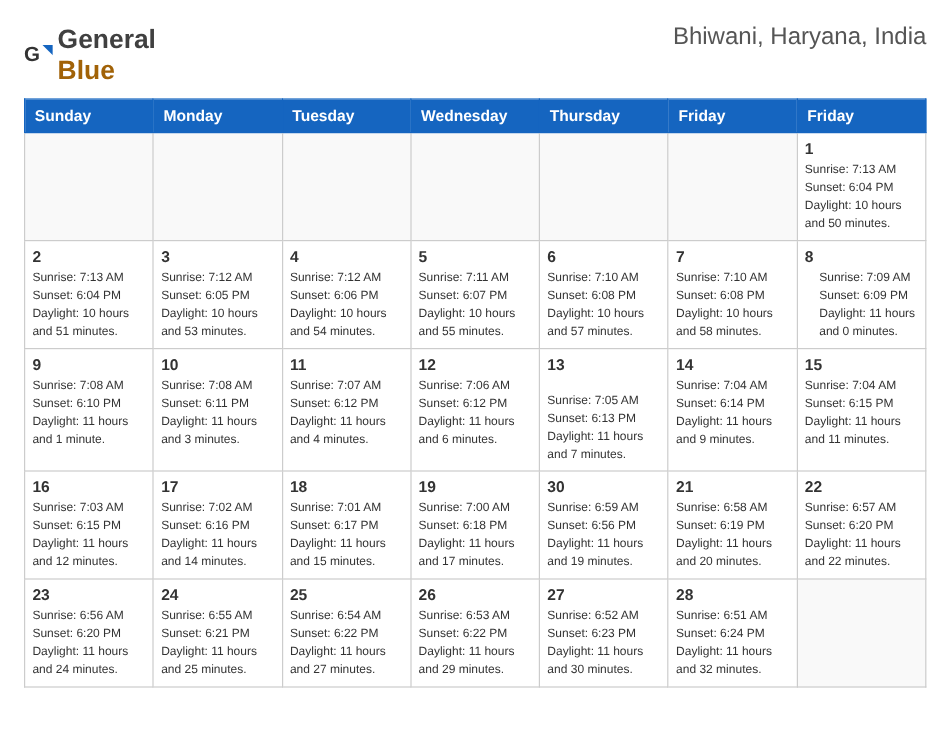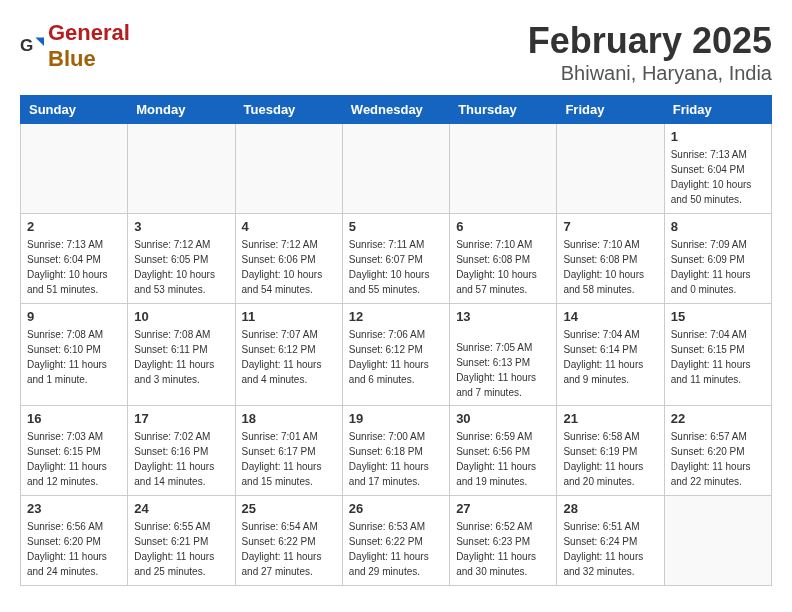--- a/index.html
+++ b/index.html
@@ -78,26 +78,25 @@
 </head>
 <body>
 
 <div class="header-area">
   <div class="logo">
     <svg class="logo-icon" viewBox="0 0 28 28">
       <text x="0" y="20" font-size="20" font-weight="bold" fill="#333">G</text>
       <polygon points="18,4 28,4 28,14" fill="#1565c0"></polygon>
     </svg>
     <div>
-      <span style="font-size:22px;font-weight:bold;color:#b91c1c;">General</span><br>
+      <span style="font-size:22px;font-weight:bold;color:#404040;">General</span><br>
       <span style="font-size:22px;font-weight:bold;color:#a16207;">Blue</span>
     </div>
   </div>
   <div class="title-area">
-    <div class="month-title">February 2025</div>
     <div class="subtitle">Bhiwani, Haryana, India</div>
   </div>
 </div>
 
 <table class="calendar">
   <thead>
     <tr id="weekday-header">
     <th>Sunday</th>
         <th>Monday</th>
         <th>Tuesday</th>
@@ -161,21 +160,21 @@
         </td>
         <td>
           <span class="day-num">7</span>
           <div class="day-info" style="white-space: pre-line;">Sunrise: 7:10 AM
 Sunset: 6:08 PM
 Daylight: 10 hours
 and 58 minutes.</div>
         </td>
         <td>
           <span class="day-num">8</span>
-          <div class="day-info" style="white-space: pre-line;">Sunrise: 7:09 AM
+          <div class="day-info" style="white-space: pre-line; margin-left: 12px;">Sunrise: 7:09 AM
 Sunset: 6:09 PM
 Daylight: 11 hours
 and 0 minutes.</div>
         </td>
       </tr>
       <tr>
         <td>
           <span class="day-num">9</span>
           <div class="day-info" style="white-space: pre-line;">Sunrise: 7:08 AM
 Sunset: 6:10 PM

